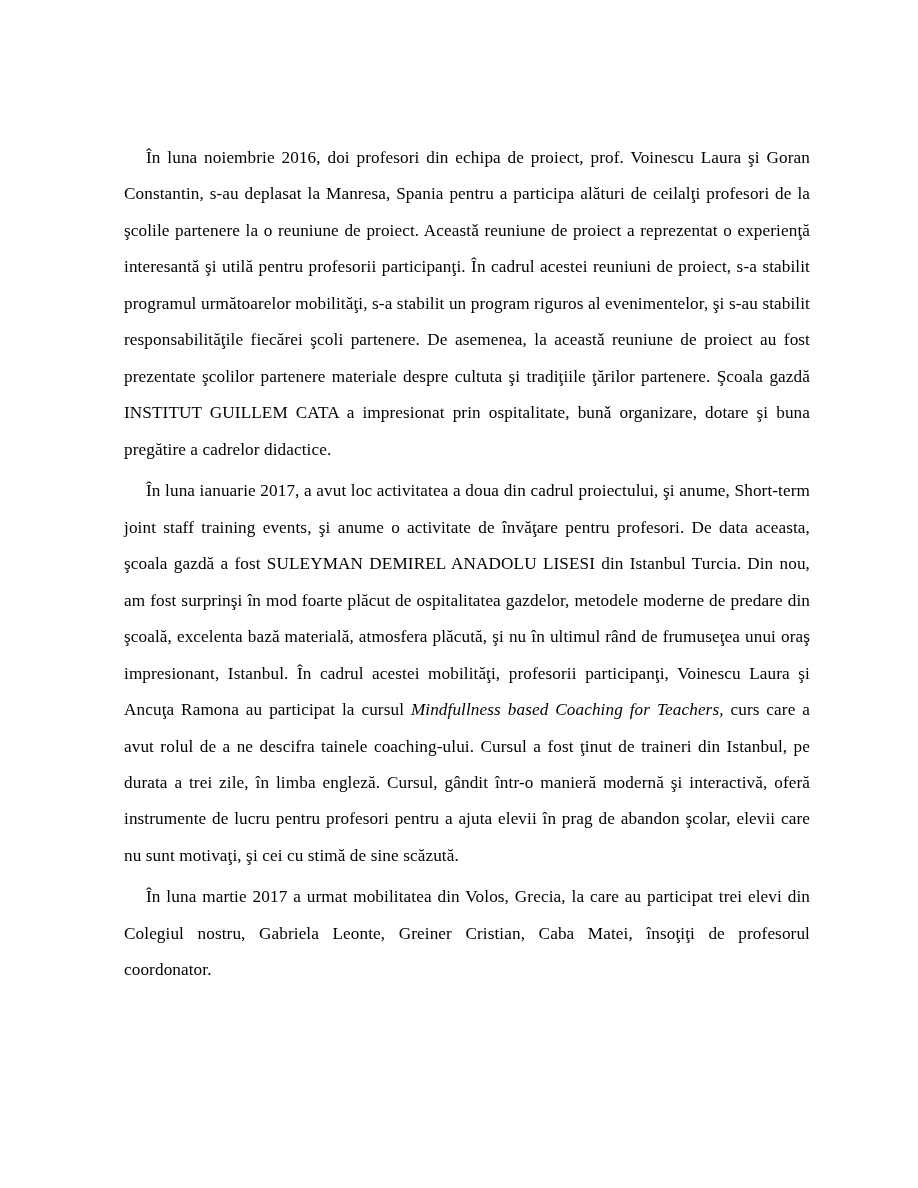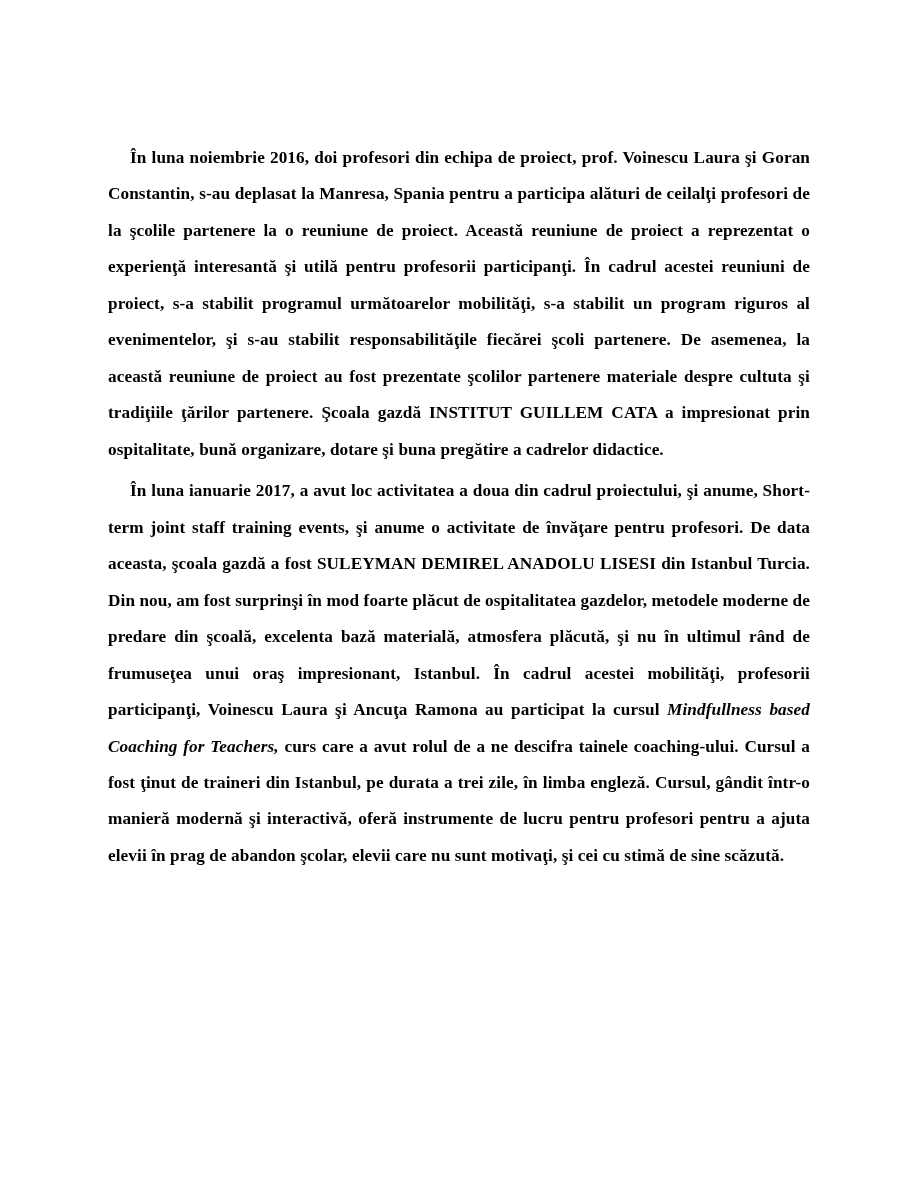--- a/index.html
+++ b/index.html
@@ -17,46 +17,46 @@
     position: relative;
     width: 918px;
     height: 1188px;
     box-sizing: border-box;
     padding: 140px 108px 0 108px;
   }
   .doc-body {
     width: 702px;
   }
   p.para {
-    margin: 0 0 0 0;
+    margin: 0 0 0 16px;
     font-size: 17.2px;
     line-height: 2.12;
     text-align: justify;
     text-justify: inter-word;
     text-indent: 22px;
     letter-spacing: 0.1px;
-    font-weight: bold;
   }
   .para em {
     font-style: italic;
   }
   .spacer-sm { height: 5px; }
 </style>
 </head>
 <body>
 
 <div class="page">
   <div class="doc-body">
 
     <p class="para">În luna noiembrie 2016, doi profesori din echipa de proiect, prof. Voinescu Laura şi Goran Constantin, s-au deplasat la Manresa, Spania pentru a participa alături de ceilalţi profesori de la şcolile partenere la  o reuniune de proiect. Aceastǎ reuniune de proiect a reprezentat o experienţă interesantă şi utilă pentru profesorii participanţi. În cadrul acestei reuniuni de proiect, s-a stabilit programul următoarelor mobilităţi, s-a stabilit un program riguros al evenimentelor, şi s-au stabilit responsabilităţile fiecărei şcoli partenere. De asemenea, la aceastǎ reuniune de proiect au fost prezentate şcolilor partenere materiale despre cultuta şi tradiţiile ţărilor partenere. Şcoala gazdă INSTITUT GUILLEM CATA a impresionat prin ospitalitate, bunǎ organizare, dotare şi buna pregătire a cadrelor didactice.</p>
 
     <div class="spacer-sm"></div>
 
     <p class="para"><span>În luna ianuarie 2017, a avut loc activitatea a doua din  cadrul proiectului, şi anume, Short-term joint staff training events, şi anume o activitate de învăţare pentru profesori. De data aceasta, şcoala gazdă a fost SULEYMAN DEMIREL ANADOLU LISESI din Istanbul Turcia. Din nou, am fost surprinşi în mod foarte plăcut de ospitalitatea gazdelor, metodele moderne de predare din şcoală, excelenta bază materială, atmosfera plăcută, şi nu în ultimul rând de frumuseţea unui oraş impresionant, Istanbul. În cadrul acestei mobilităţi, profesorii participanţi, Voinescu Laura şi Ancuţa Ramona au participat la cursul </span><em>Mindfullness based Coaching for Teachers,</em><span> curs care a avut rolul de  a ne descifra tainele coaching-ului. Cursul a fost ţinut de traineri din Istanbul, pe durata a trei zile, în limba engleză. Cursul, gândit într-o manieră modernă şi interactivă, oferă instrumente de lucru pentru profesori pentru a ajuta elevii în prag de abandon şcolar, elevii care nu sunt motivaţi, şi cei cu stimă de sine scăzută.</span></p>
 
     <div class="spacer-sm"></div>
 
+    <p class="para">În luna martie 2017 a urmat mobilitatea din Volos, Grecia, la care au participat trei elevi din Colegiul nostru, Gabriela Leonte, Greiner Cristian, Caba Matei, însoţiţi de profesorul coordonator.</p>
 
     <div class="spacer-sm"></div>
 
 
   </div>
 </div>
 
 </body></html>

